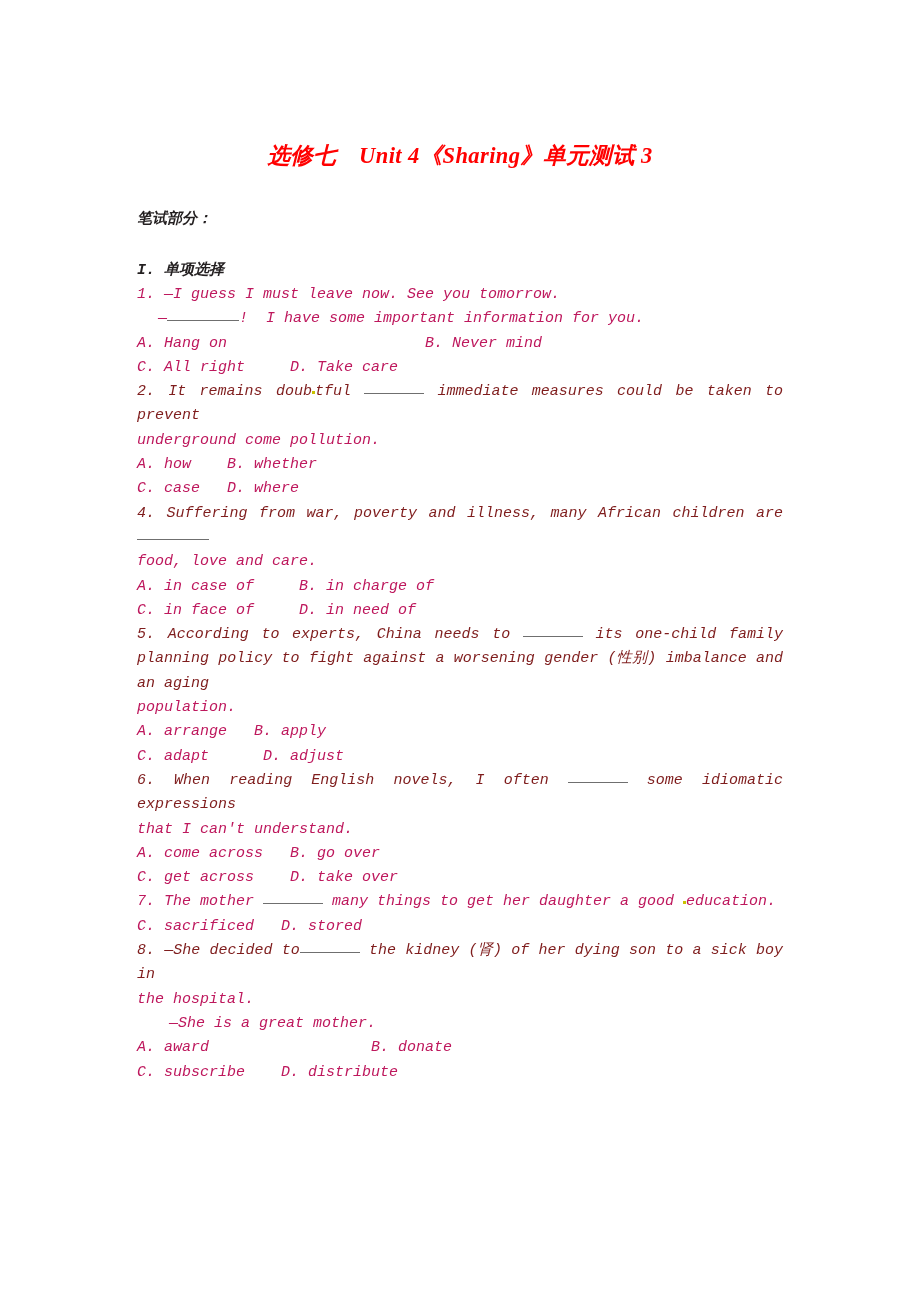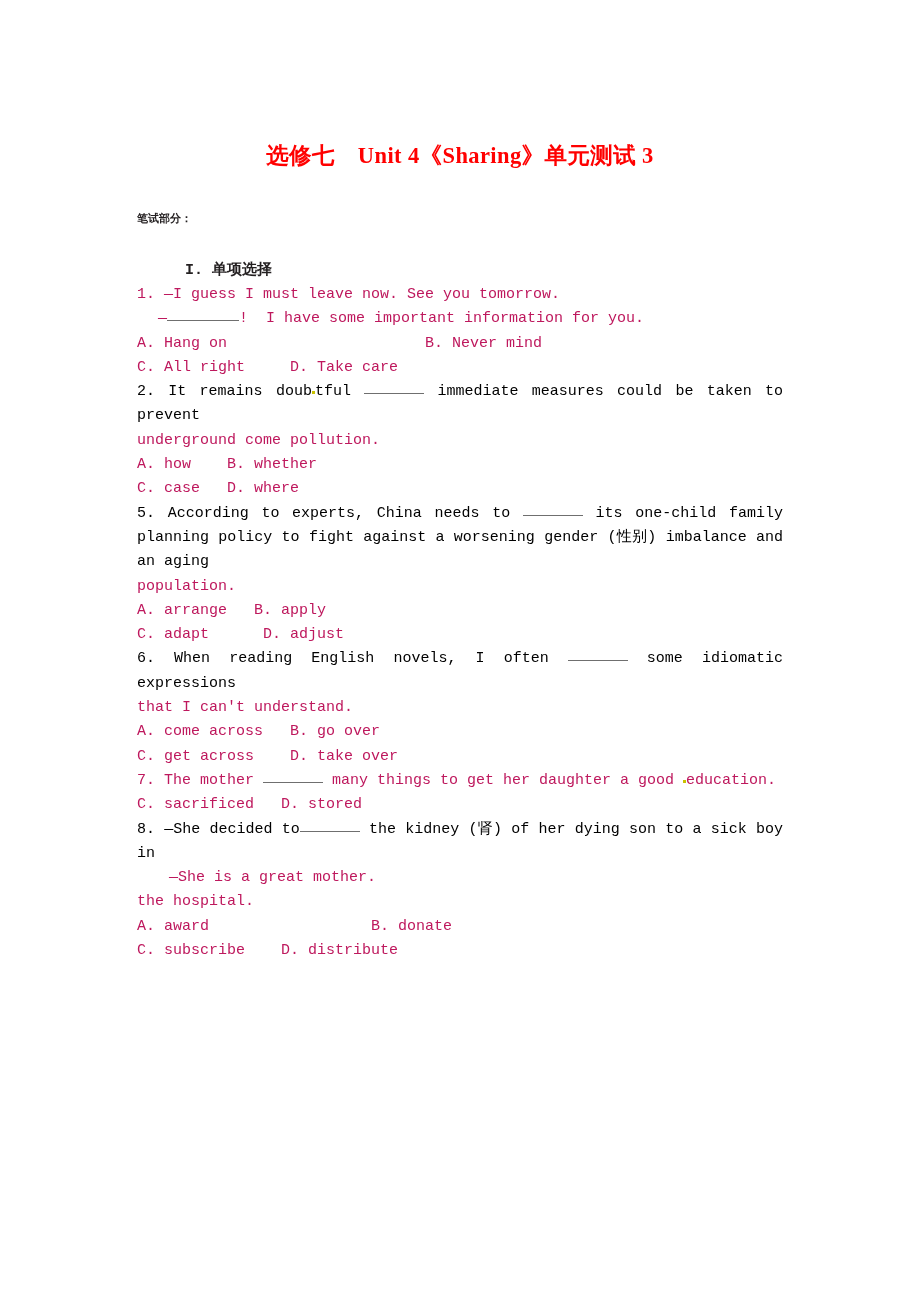--- a/index.html
+++ b/index.html
@@ -14,20 +14,21 @@
     color: #231f20;
     -webkit-font-smoothing: none;
   }
   .page {
     position: relative;
     width: 920px;
     height: 1202px;
     box-sizing: border-box;
     padding: 0;
     overflow: hidden;
+    font-style: italic;
   }
   .doc-title {
     margin: 0;
     padding-top: 141px;
     text-align: center;
     color: #ff0000;
     font-family: "Liberation Serif", "DejaVu Serif", serif;
     font-weight: bold;
     font-size: 22.5px;
     letter-spacing: 0.4px;
@@ -36,47 +37,46 @@
   }
   .body-block {
     position: absolute;
     left: 137px;
     top: 0;
     width: 646px;
   }
   .section-heading {
     font-family: "Liberation Sans", "DejaVu Sans", sans-serif;
     font-weight: bold;
-    font-size: 11px;
+    font-size: 15px;
     line-height: 24px;
     color: #231f20;
     white-space: pre;
   }
   .heading-written {
     margin-top: 206px;
   }
   .heading-part {
     margin-top: 29px;
     font-family: "Liberation Mono", "DejaVu Sans Mono", monospace;
     font-size: 15px;
-    margin-left: 48px;
   }
   .q-line {
     font-family: "Liberation Mono", "DejaVu Sans Mono", monospace;
     font-size: 15px;
     line-height: 24.3px;
     color: #be185d;
     white-space: pre;
     letter-spacing: 0px;
   }
   .q-para {
     font-family: "Liberation Mono", "DejaVu Sans Mono", monospace;
     font-size: 15px;
     line-height: 24.3px;
-    color: #000000;
+    color: #7f1d1d;
     text-align: justify;
     text-align-last: left;
     letter-spacing: 0px;
     word-spacing: 0px;
   }
   .q-para.justify-all {
     text-align: justify;
   }
   .blank {
     display: inline-block;
@@ -119,20 +119,26 @@
     </div>
 
     <div>
       <div class="q-para justify-all"><span>2. It remains doub</span><span class="speck"></span><span>tful </span><span class="blank w-mid"></span><span> immediate measures could be taken to prevent</span></div>
       <div class="q-line">underground come pollution.</div>
       <div class="q-line">A. how    B. whether</div>
       <div class="q-line">C. case   D. where</div>
     </div>
 
 
+    <div>
+      <div class="q-para justify-all"><span>4. Suffering from war, poverty and illness, many African children are </span><span class="blank w-long"></span></div>
+      <div class="q-line">food, love and care.</div>
+      <div class="q-line">A. in case of     B. in charge of</div>
+      <div class="q-line">C. in face of     D. in need of</div>
+    </div>
 
     <div>
       <div class="q-para justify-all"><span>5. According to experts, China needs to </span><span class="blank w-mid"></span><span> its one-child family planning policy to fight against a worsening gender (性别) imbalance and an aging</span></div>
       <div class="q-line">population.</div>
       <div class="q-line">A. arrange   B. apply</div>
       <div class="q-line">C. adapt      D. adjust</div>
     </div>
 
     <div>
       <div class="q-para justify-all"><span>6. When reading English novels, I often </span><span class="blank w-mid"></span><span> some idiomatic expressions</span></div>
@@ -141,21 +147,21 @@
       <div class="q-line">C. get across    D. take over</div>
     </div>
 
     <div>
       <div class="q-line"><span>7. The mother </span><span class="blank w-mid"></span><span> many things to get her daughter a good </span><span class="speck"></span><span>education.</span></div>
       <div class="q-line">C. sacrificed   D. stored</div>
     </div>
 
     <div>
       <div class="q-para justify-all"><span>8. —She decided to</span><span class="blank w-mid"></span><span> the kidney (肾) of her dying son to a sick boy in</span></div>
+      <div class="q-line">the hospital.</div>
       <div class="q-line indent-2">—She is a great mother.</div>
-      <div class="q-line">the hospital.</div>
       <div class="q-line">A. award                  B. donate</div>
       <div class="q-line">C. subscribe    D. distribute</div>
     </div>
 
 
   </div>
 </div>
 
 </body></html>

